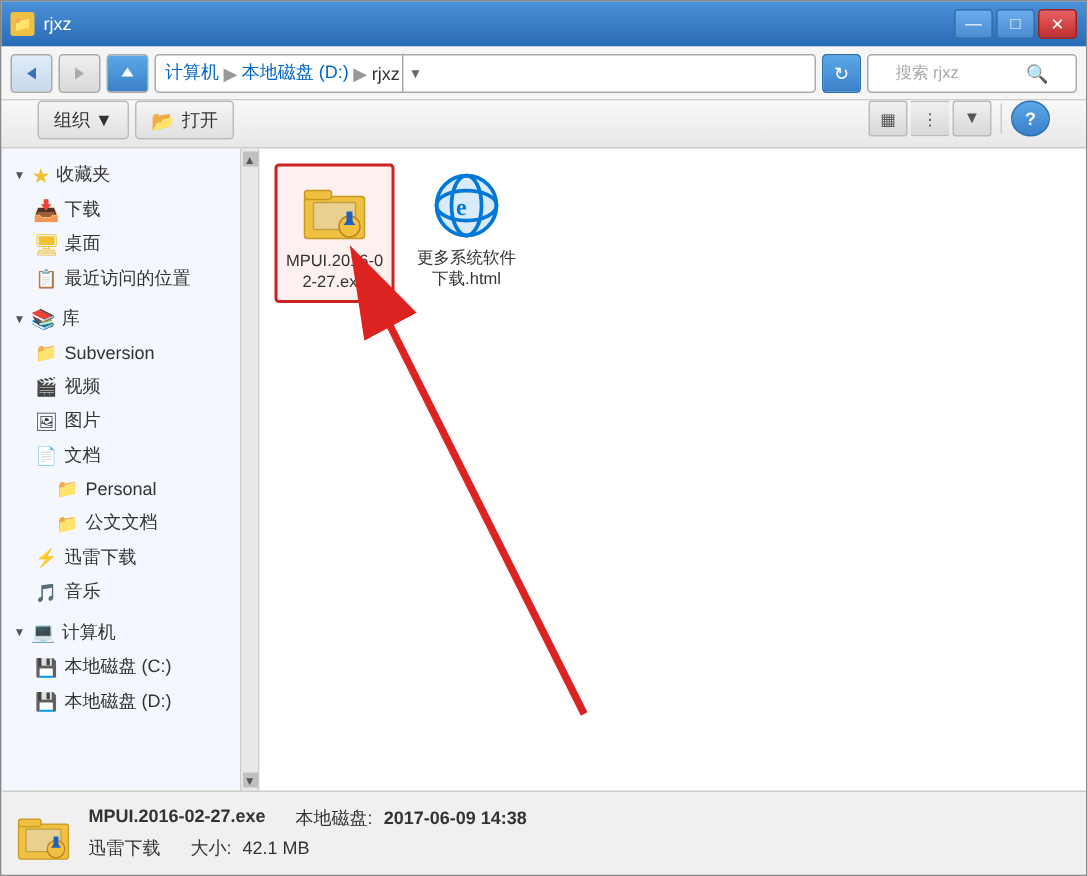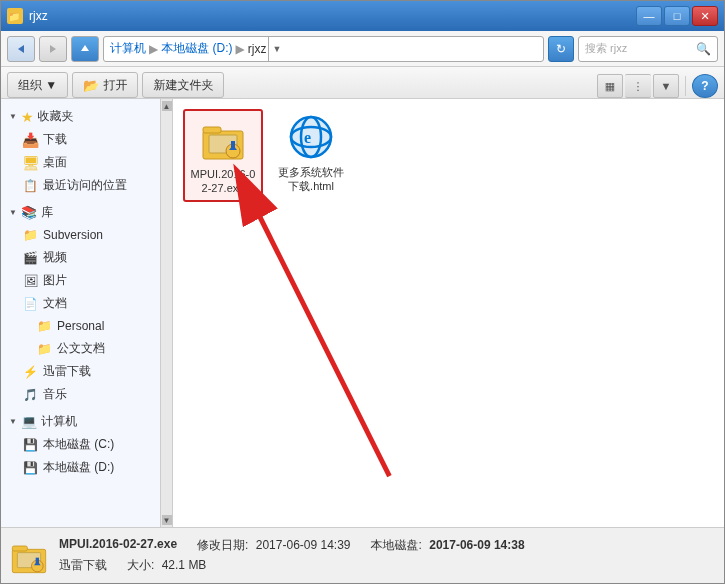--- a/index.html
+++ b/index.html
@@ -156,34 +156,34 @@
     }
 
     .search-box {
       width: 140px;
       height: 26px;
       background: white;
       border: 1px solid #aaa;
       border-radius: 3px;
       display: flex;
       align-items: center;
-      padding: 0 6px;
+      padding: 0 18px;
       color: #999;
       font-size: 12px;
       gap: 4px;
     }
 
     
     .toolbar {
       height: 32px;
       background: linear-gradient(to bottom, #f8f8f8, #e8e8e8);
       border-bottom: 1px solid #ccc;
       display: flex;
-      align-items: flex-end;
-      padding: 0 6px;
+      align-items: flex-start;
+      padding: 0 24px;
       gap: 4px;
       flex-shrink: 0;
     }
 
     .tool-btn {
       height: 26px;
       padding: 0 10px;
       background: linear-gradient(to bottom, #f5f5f5, #e0e0e0);
       border: 1px solid #bbb;
       border-radius: 3px;
@@ -483,23 +483,20 @@
     </div>
   </div>
 
   <div class="toolbar">
     <div class="tool-btn">
       <span>组织 ▼</span>
     </div>
     <div class="tool-btn">
       <span style="font-size:13px;">📂</span>
       <span>打开</span>
-    </div>
-    <div class="tool-btn">
-      <span>新建文件夹</span>
     </div>
     <div class="view-controls">
       <div class="view-btn">▦</div>
       <div class="view-btn" style="border-left:none; border-right:none;">⋮</div>
       <div class="view-btn">▼</div>
       <div class="divider"></div>
       <div class="help-btn">?</div>
     </div>
   </div>
 
@@ -650,24 +647,20 @@
         <rect x="10" y="20" width="28" height="18" rx="1" fill="#e8d090" stroke="#c0a040" stroke-width="1"></rect>
         <circle cx="34" cy="36" r="7" fill="#f0c040" stroke="#c08020" stroke-width="1"></circle>
         <polygon points="34,30 38,35 30,35" fill="#2060c0"></polygon>
         <rect x="32" y="26" width="4" height="8" fill="#2060c0"></rect>
       </svg>
     </div>
     <div class="status-info">
       <div class="status-row">
         <span style="font-weight:bold;">MPUI.2016-02-27.exe</span>
         <span>
-          <span>修改日期:</span>
-          <span style="margin-left:4px;">2017-06-09 14:39</span>
-        </span>
-        <span>
           <span>本地磁盘:</span>
           <span style="margin-left:4px;font-weight:bold;">2017-06-09 14:38</span>
         </span>
       </div>
       <div class="status-row">
         <span>迅雷下载</span>
         <span>
           <span>大小:</span>
           <span style="margin-left:4px;text-align:right;">42.1 MB</span>
         </span>

